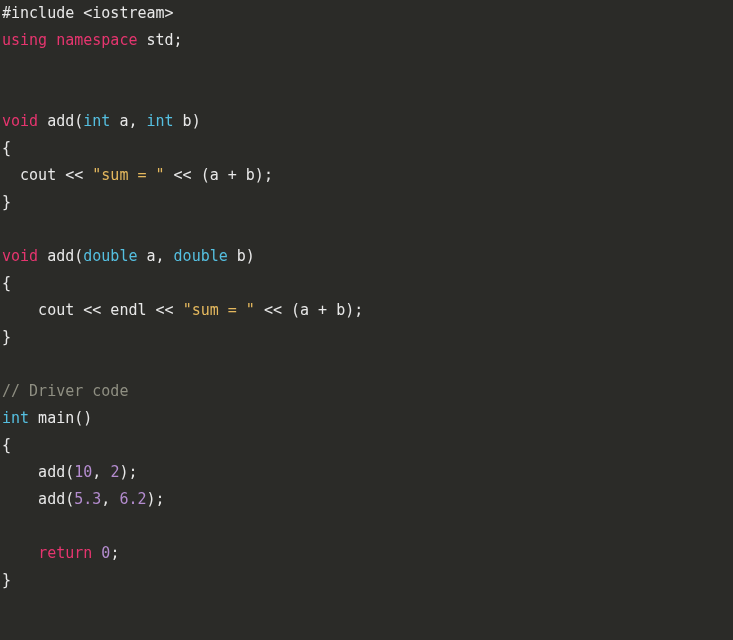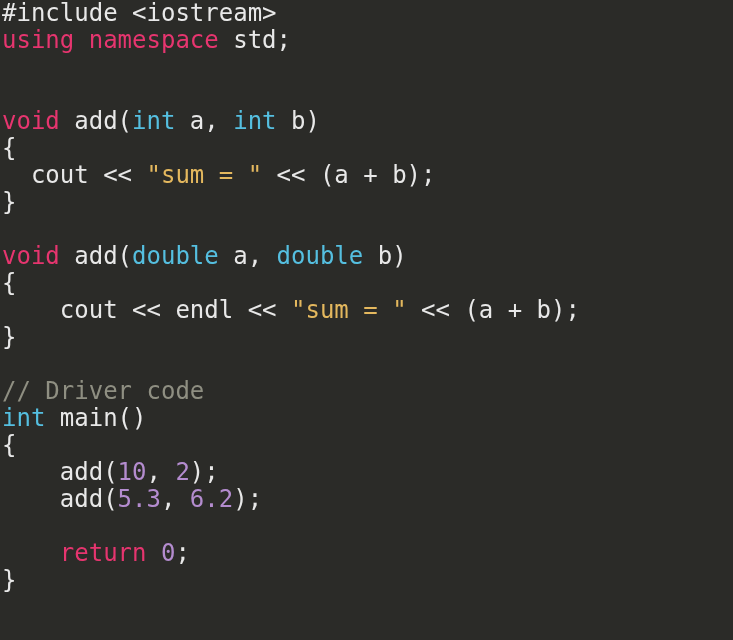--- a/index.html
+++ b/index.html
@@ -7,21 +7,21 @@
     padding: 0;
     width: 733px;
     height: 640px;
     background: #2b2b28;
     overflow: hidden;
   }
   pre.code {
     margin: 0;
     padding: 0 0 0 2px;
     font-family: "Consolas", "Menlo", "DejaVu Sans Mono", monospace;
-    font-size: 24px;
+    font-size: 15px;
     line-height: 27px;
     color: #e8e8e8;
     white-space: pre;
   }
   .tok-pp      { color: #e8e8e8; }  
   .tok-kw      { color: #e6356f; }  
   .tok-type    { color: #55bfe0; }  
   .tok-ident   { color: #e8e8e8; }  
   .tok-punct   { color: #e8e8e8; }
   .tok-str     { color: #e4b85e; }  

